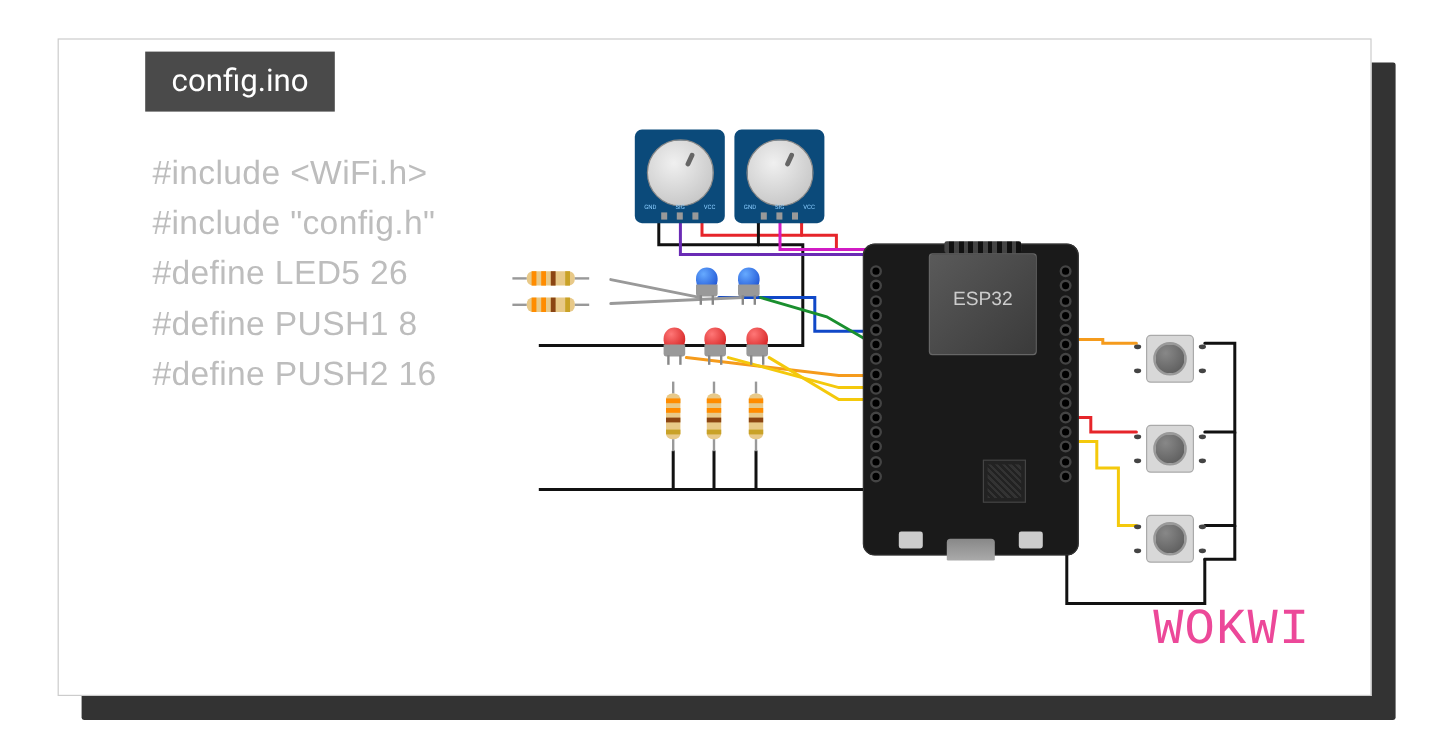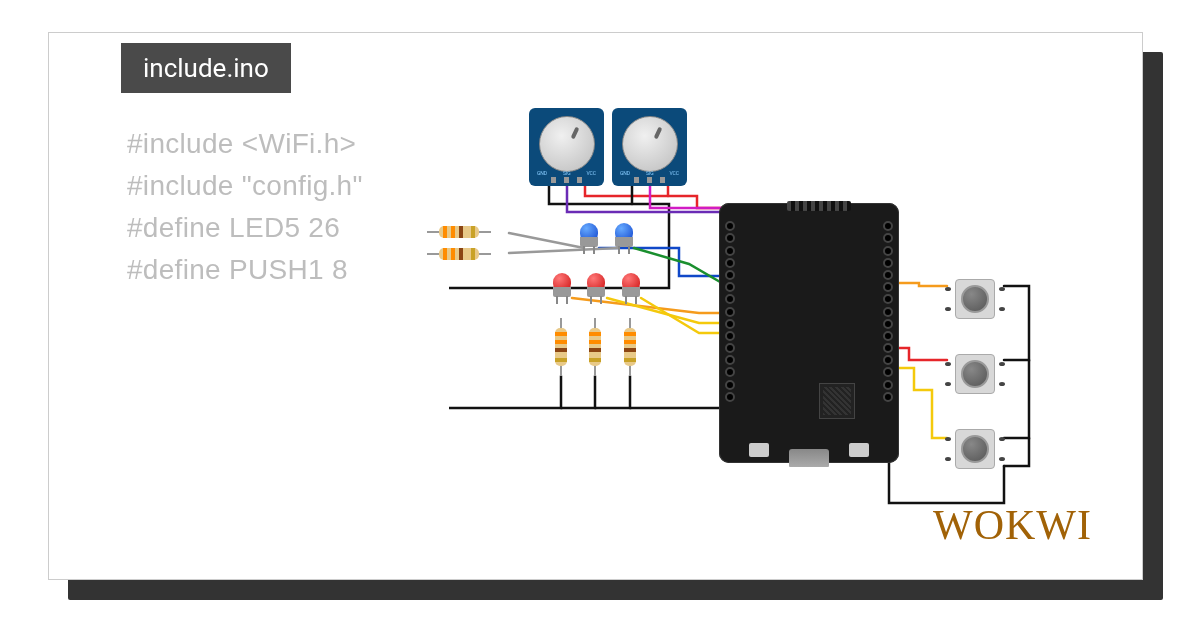--- a/index.html
+++ b/index.html
@@ -58,23 +58,23 @@
     top: 75px;
     width: 720px;
     height: 430px;
   }
   .wokwi-logo {
     position: absolute;
     right: 50px;
     bottom: 30px;
     font-size: 42px;
     font-weight: 400;
-    font-family: Liberation Serif, serif;
+    font-family: Liberation Mono, monospace;
     letter-spacing: 1px;
-    color: #a16207;
+    color: #ec4899;
   }
   
   .esp32 {
     position: absolute;
     left: 270px;
     top: 95px;
     width: 180px;
     height: 260px;
     background: #1a1a1a;
     border-radius: 10px;
@@ -207,29 +207,30 @@
   svg.wires{position:absolute; inset:0; width:100%; height:100%; pointer-events:none;}
   svg.wires path{ fill:none; stroke-width:2.5; stroke-linecap:round;}
 </style>
 </head>
 <body>
 
 <div class="shadow-card"></div>
 <div class="card">
 
   <div class="tab">
-    <span>include.ino</span>
+    <span>config.ino</span>
   </div>
 
   <div class="code-area">
     <div class="line">#include &lt;WiFi.h&gt;</div>
     <div class="line">#include "config.h"</div>
     <div class="line"></div>
     <div class="line">#define LED5 26</div>
     <div class="line">#define PUSH1 8</div>
+    <div class="line">#define PUSH2 16</div>
   </div>
 
   <div class="diagram">
 
     <svg class="wires" viewBox="0 0 720 430">
 
       <path stroke="#111" d="M100 78 L100 96 L220 96 L220 180 L-20 180 L-20 118"></path>
       <path stroke="#6a2bb5" d="M118 78 L118 104 L278 104 L278 145"></path>
       <path stroke="#e6252a" d="M136 78 L136 88 L248 88 L248 100 L310 100 L310 110"></path>
 
@@ -284,20 +285,23 @@
       </div>
       <div class="pot-pins">
           <span></span>
           <span></span>
           <span></span>
         </div>
     </div>
 
     <div class="esp32">
       <div class="esp32-antenna"></div>
+      <div class="esp32-shield">
+        <div class="esp32-label">ESP32</div>
+      </div>
       <div class="esp32-chip2"></div>
       <div class="esp32-pin-row left">
         <div class="pin"></div>
           <div class="pin"></div>
           <div class="pin"></div>
           <div class="pin"></div>
           <div class="pin"></div>
         <div class="pin"></div>
           <div class="pin"></div>
           <div class="pin"></div>

